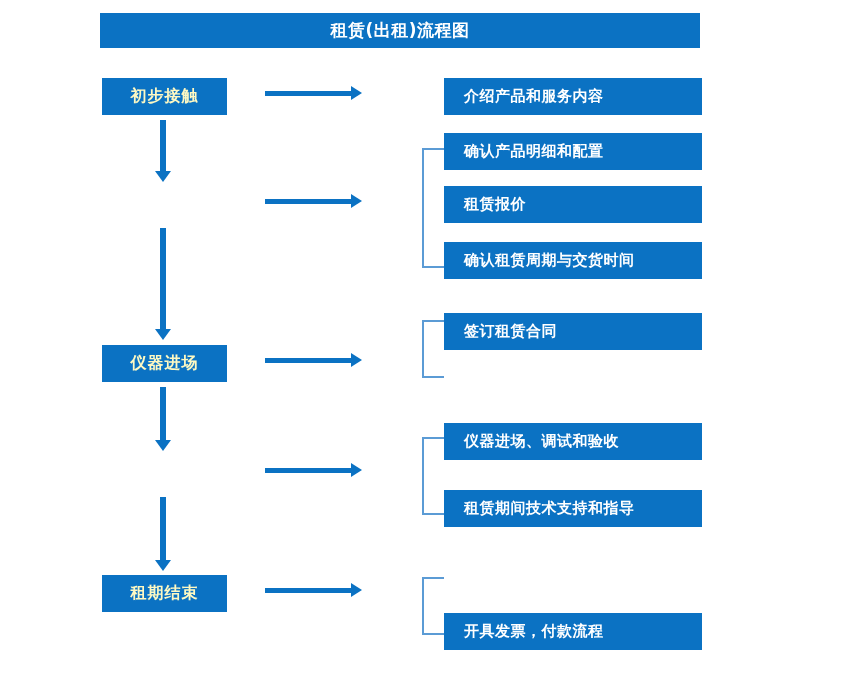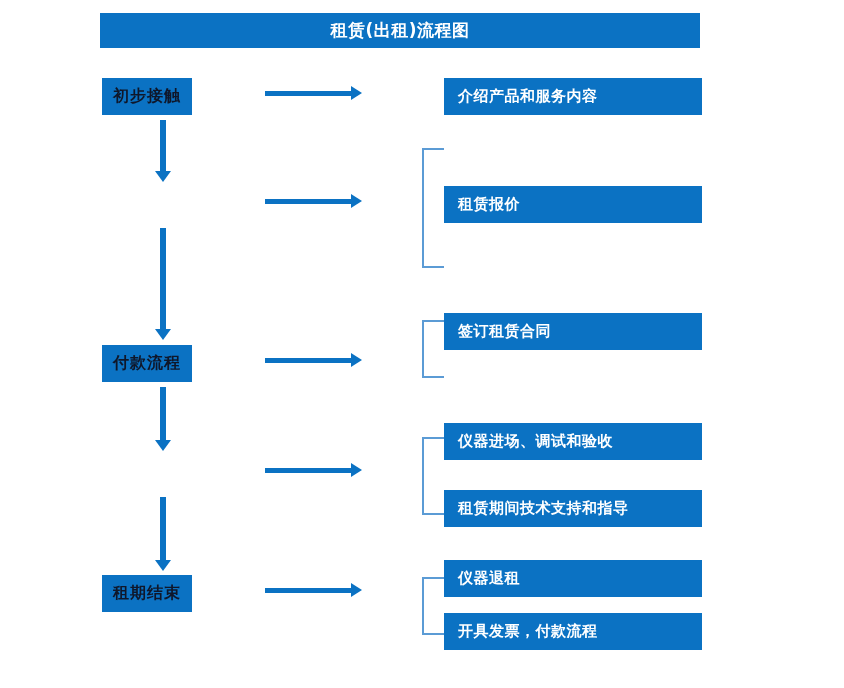--- a/index.html
+++ b/index.html
@@ -28,43 +28,43 @@
     display: flex;
     align-items: center;
     justify-content: center;
     font-size: 17px;
     font-weight: bold;
     letter-spacing: 0.5px;
   }
   .stage-box {
     position: absolute;
     left: 102px;
-    width: 90px;
+    width: 125px;
     height: 37px;
     background: #0B72C3;
-    color: #0f172a;
+    color: #fef9c3;
     display: flex;
     align-items: center;
     justify-content: center;
     font-size: 16px;
     font-weight: bold;
     letter-spacing: 1px;
   }
   .detail-box {
     position: absolute;
     left: 444px;
     width: 258px;
     height: 37px;
     background: #0B72C3;
     color: #ffffff;
     display: flex;
     align-items: center;
     font-size: 15px;
     font-weight: bold;
-    padding-left: 14px;
+    padding-left: 20px;
     box-sizing: border-box;
     letter-spacing: 0.5px;
   }
   
   .h-arrow {
     position: absolute;
     height: 14px;
     pointer-events: none;
   }
   .h-arrow .shaft {
@@ -118,21 +118,21 @@
   }
 </style>
 </head>
 <body>
 
 <div id="canvas">
 
   <div class="title-bar">租赁(出租)流程图</div>
 
   <div class="stage-box" style="top:78px">初步接触</div>
-  <div class="stage-box" style="top:345px">付款流程</div>
+  <div class="stage-box" style="top:345px">仪器进场</div>
   <div class="stage-box" style="top:575px">租期结束</div>
 
   <div class="v-arrow" style="left:155px; top:120px; height:62px">
     <div class="shaft" style="height:51px"></div>
     <div class="head" style="top:51px"></div>
   </div>
   <div class="v-arrow" style="left:155px; top:228px; height:112px">
     <div class="shaft" style="height:101px"></div>
     <div class="head" style="top:101px"></div>
   </div>
@@ -165,20 +165,21 @@
     <div class="shaft" style="width:86px"></div>
     <div class="head" style="left:86px"></div>
   </div>
 
   <div class="bracket" style="top:148px; height:120px"></div>
   <div class="bracket" style="top:320px; height:58px"></div>
   <div class="bracket" style="top:437px; height:78px"></div>
   <div class="bracket" style="top:577px; height:58px"></div>
 
   <div class="detail-box" style="top:78px">介绍产品和服务内容</div>
+  <div class="detail-box" style="top:133px">确认产品明细和配置</div>
   <div class="detail-box" style="top:186px">租赁报价</div>
+  <div class="detail-box" style="top:242px">确认租赁周期与交货时间</div>
   <div class="detail-box" style="top:313px">签订租赁合同</div>
   <div class="detail-box" style="top:490px">租赁期间技术支持和指导</div>
   <div class="detail-box" style="top:423px">仪器进场、调试和验收</div>
-  <div class="detail-box" style="top:560px">仪器退租</div>
   <div class="detail-box" style="top:613px">开具发票，付款流程</div>
 
 </div>
 
 </body></html>

